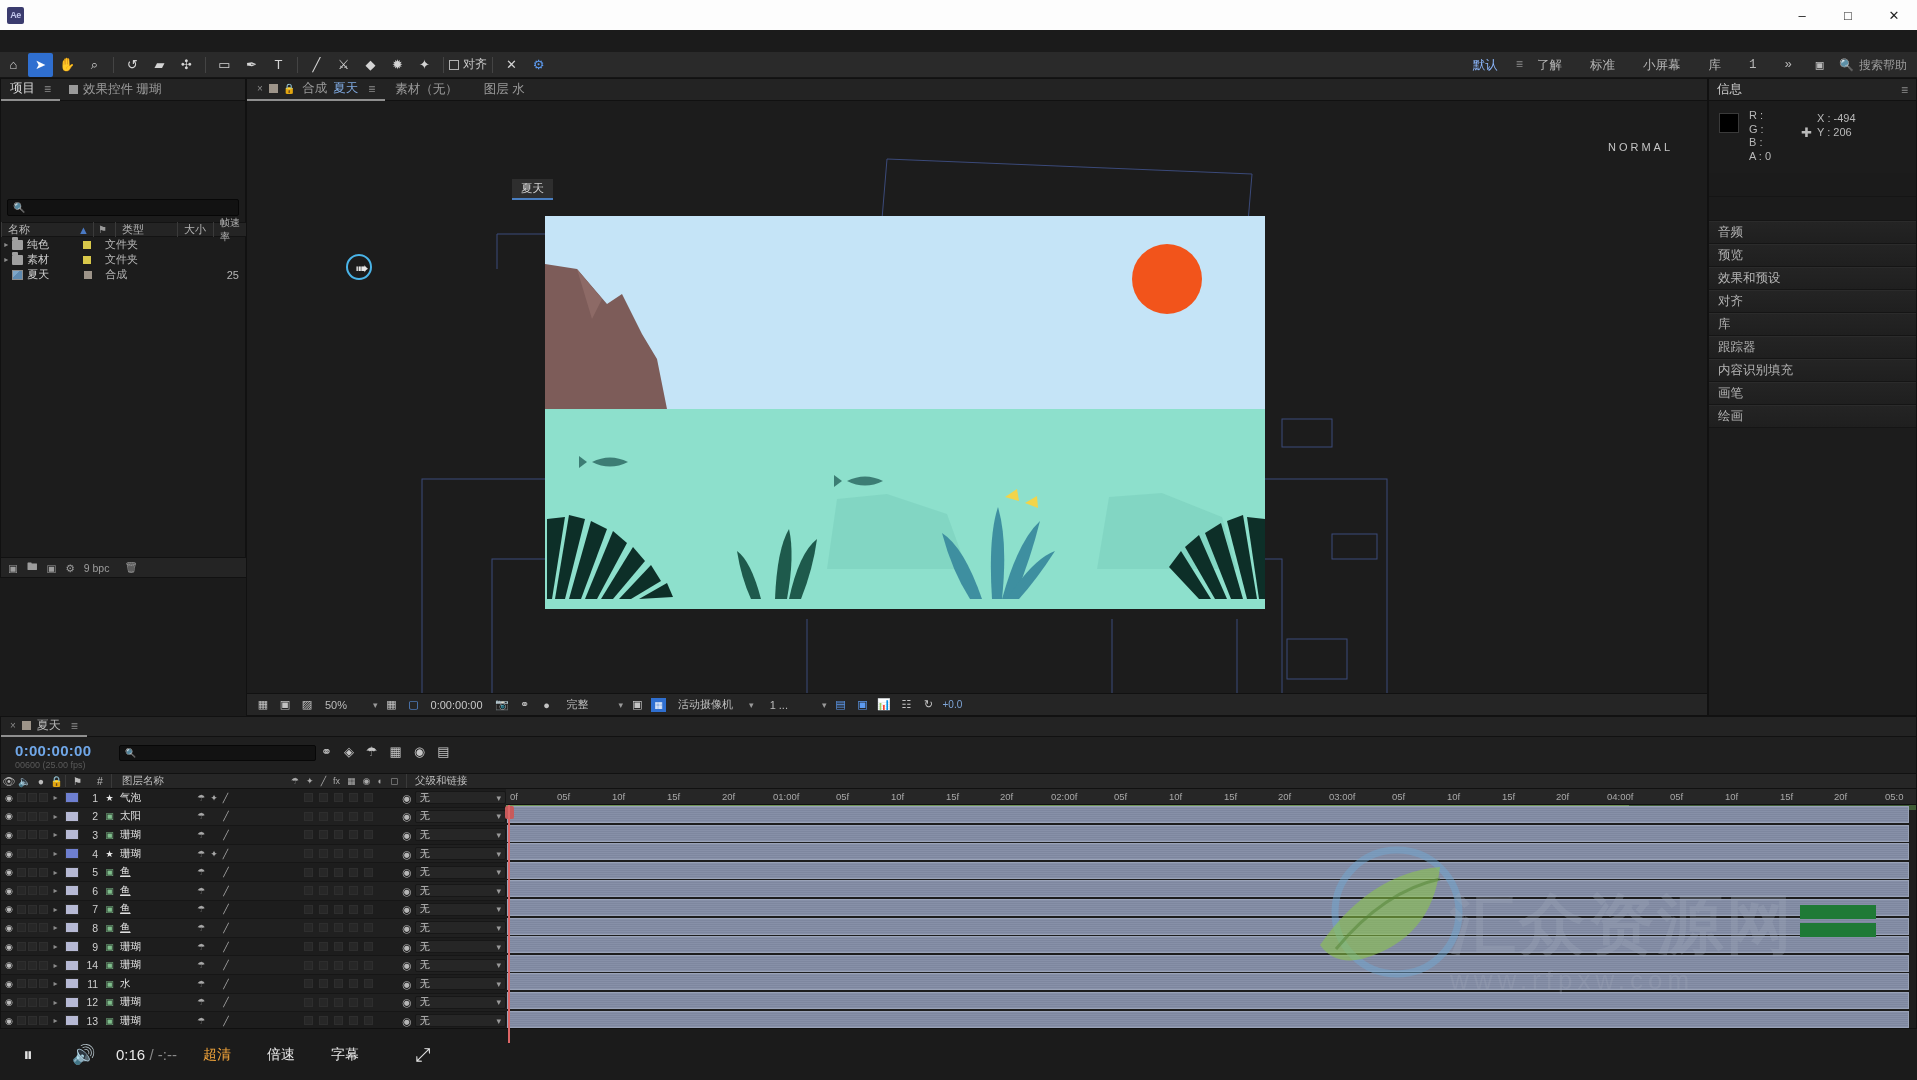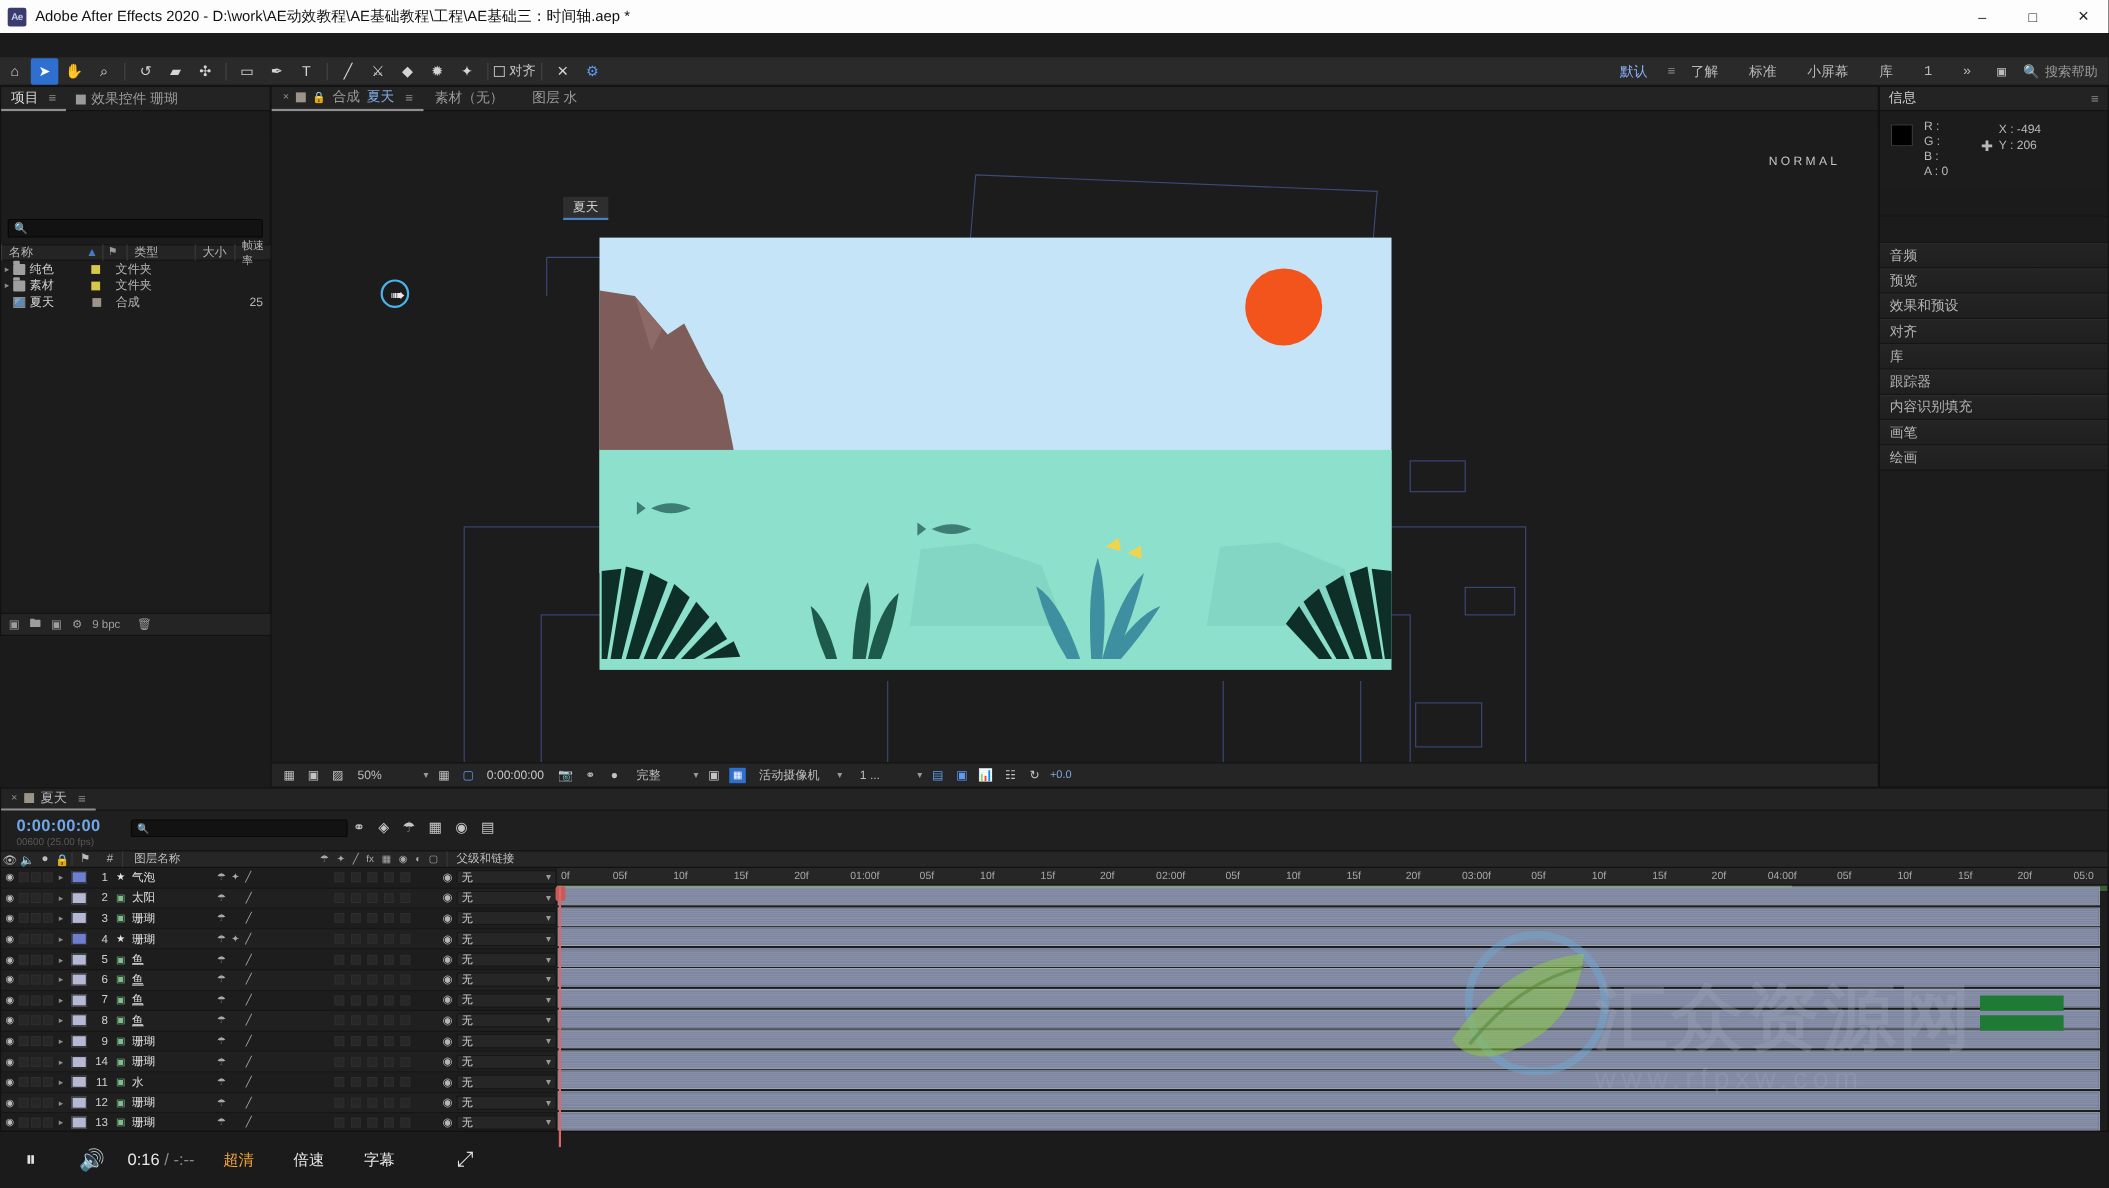--- a/index.html
+++ b/index.html
@@ -64,21 +64,21 @@
   .ws-tab.active { color: #8ab4f8; }
   .searchbox-top {
     display: flex; align-items: center; gap: 5px;
     font-size: 12px; color: #9a9a9a; margin-right: 10px; margin-left: 6px;
   }
   .align-lbl { display: flex; align-items: center; gap: 4px; font-size: 12px; color: #c8c8c8; }
 
   
   .panel { position: absolute; background: #1f1f1f; border: 1px solid #111; }
   .panel-tabs {
-    height: 22px; background: #232323; display: flex; 
+    height: 22px; background: #232323; display: flex; align-items: center;
     font-size: 12.5px; border-bottom: 1px solid #111;
   }
   .ptab {
     padding: 3px 9px; color: #9b9b9b; display: flex; align-items: center; gap: 5px;
     height: 22px; white-space: nowrap;
   }
   .ptab.active { color: #d8d8d8; border-bottom: 2px solid #8f8f8f; }
   .ptab .sqicon { width: 9px; height: 9px; background: #9a9a9a; display: inline-block; }
   .hamburger { color: #8d8d8d; font-size: 12px; margin-left: 4px; }
 
@@ -266,21 +266,20 @@
   .cursor-arrow { position: absolute; color: #e8e8e8; font-size: 16px; }
   .normal-label { position: absolute; font-size: 11px; color: #c5c5c5; letter-spacing: 3px; }
 </style>
 </head>
 <body>
 
 <div id="app">
 
   <div class="titlebar">
     <div class="appicon">Ae</div>
-    <div class="ttext">Adobe After Effects 2020 - D:\work\AE动效教程\AE基础教程\工程\AE基础三：时间轴.aep *</div>
     <div class="winbtns">
       <div class="winbtn">–</div>
       <div class="winbtn">□</div>
       <div class="winbtn close">✕</div>
     </div>
   </div>
 
 
   <div class="toolbar">
     <div class="tool">⌂</div>
@@ -506,21 +505,21 @@
       <div class="cursor-ring" style="left:99px; top:135px;"></div>
       <div class="cursor-arrow" style="left:108px; top:140px;">➠</div>
     </div>
 
     <div class="comp-subtab">夏天</div>
 
     <div class="comp-bottombar">
       <div class="cbtn">▦</div>
       <div class="cbtn">▣</div>
       <div class="cbtn">▨</div>
-      <div style="display:flex;align-items:center;gap:38px;margin-left:4px">
+      <div style="display:flex;align-items:center;gap:26px;margin-left:4px">
         <span>50%</span>
         <span class="dd-arrow">▾</span>
       </div>
       <div class="cbtn">▦</div>
       <div class="cbtn blue">▢</div>
       <span class="timefield" style="margin-left:3px">0:00:00:00</span>
       <div class="cbtn" style="margin-left:6px">📷</div>
       <div class="cbtn">⚭</div>
       <div class="cbtn">●</div>
       <div style="display:flex;align-items:center;gap:30px;margin-left:6px">

